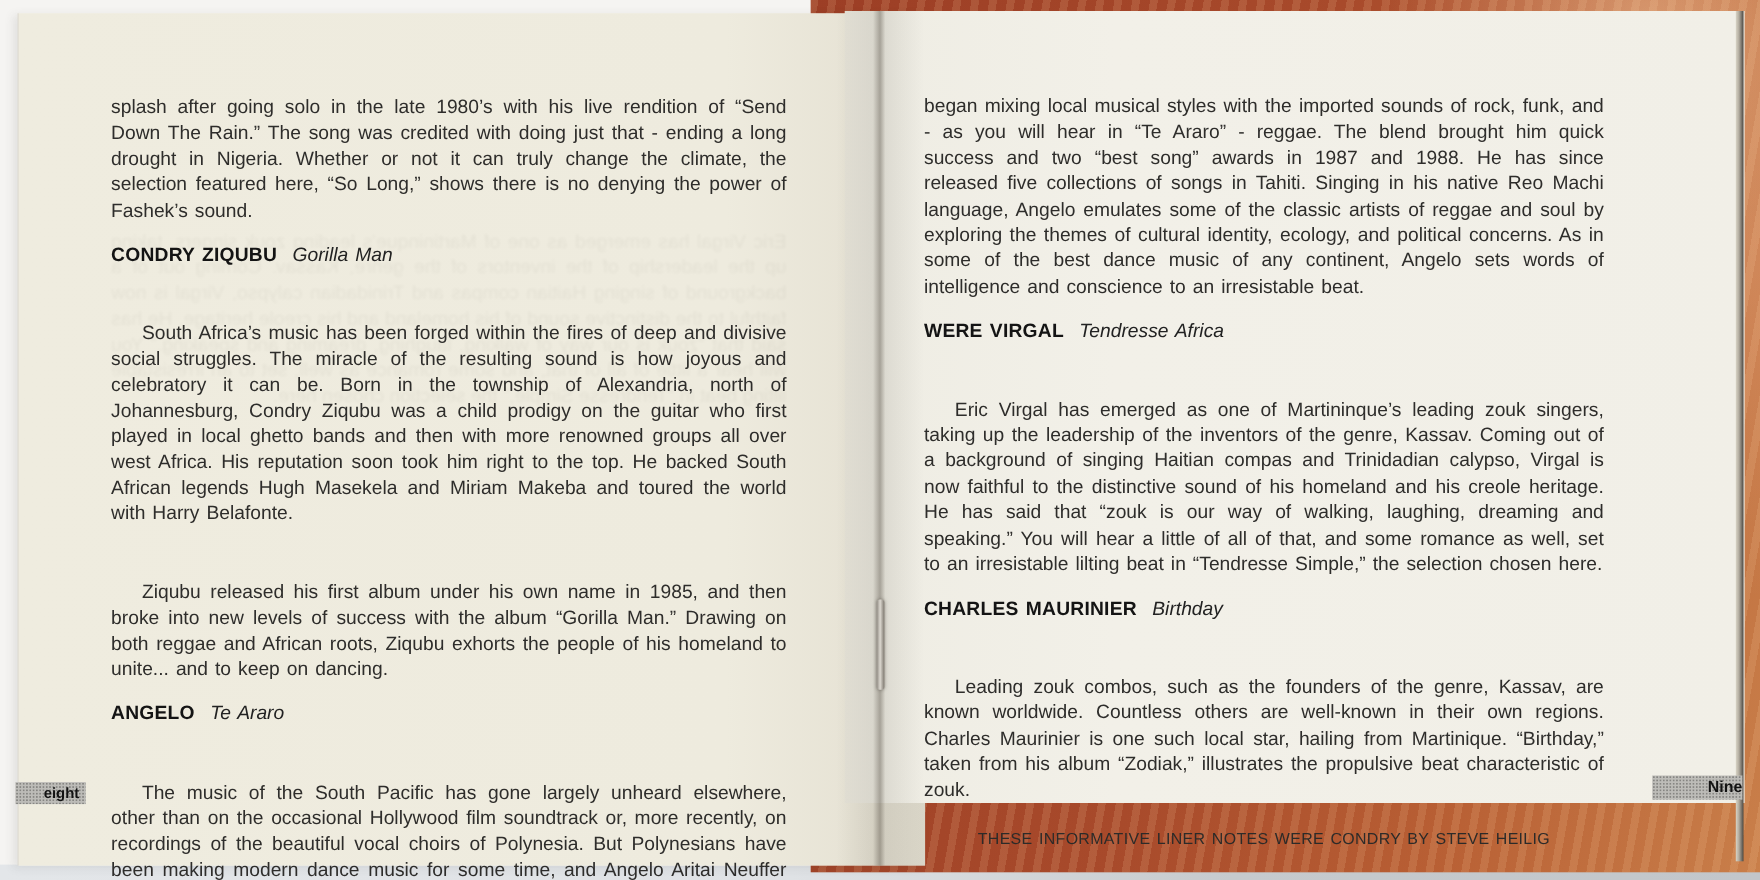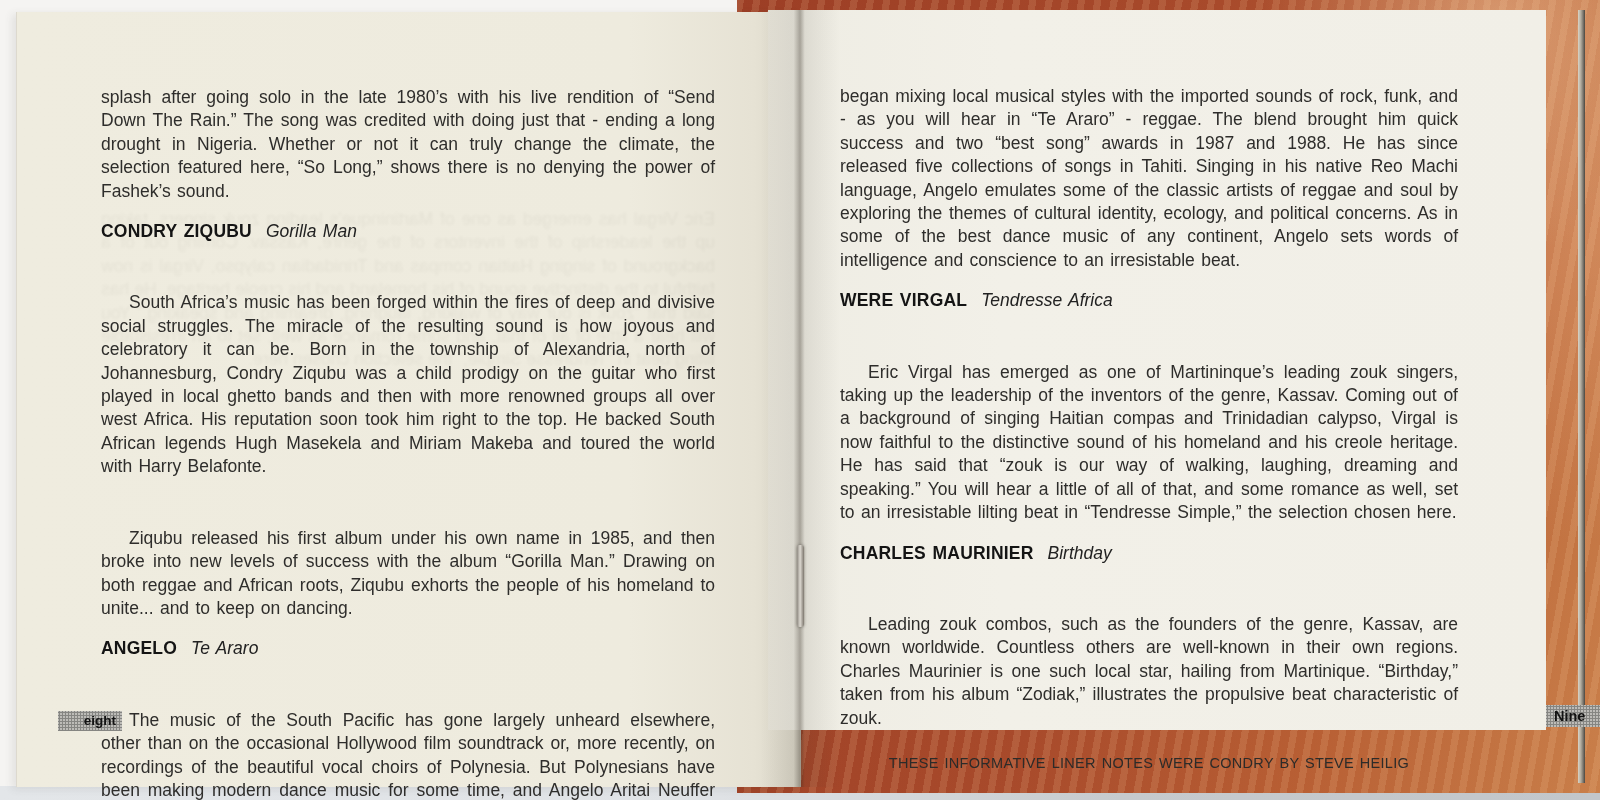--- a/index.html
+++ b/index.html
@@ -13,21 +13,21 @@
   .scan-bottom{position:absolute;left:0;top:786px;width:1600px;height:14px;
     background:linear-gradient(to right,#e3e6e9 0%,#dfe2e5 45%,#c6cacd 70%,#c2c6ca 100%);}
   
   .cover{position:absolute;left:737px;top:0;width:863px;height:793px;
     background:
       radial-gradient(circle at 88% 2%, rgba(255,225,185,.40), transparent 22%),
       radial-gradient(circle at 99% 30%, rgba(255,210,170,.25), transparent 30%),
       repeating-linear-gradient(100deg, rgba(255,214,168,.14) 0 7px, rgba(0,0,0,0) 7px 16px),
       linear-gradient(105deg,#9c3e25 0%,#a84a2b 45%,#b85f34 72%,#c97f4a 100%);}
   
-  .page{position:absolute;color:#2e2d2b;}
+  .page{position:absolute;color:#2e2d2b;padding-left:40px;}
   .page-left{left:16px;top:12px;width:784px;height:775px;
     background:linear-gradient(to right,#efecdf 0%,#eeebde 78%,#e6e2d4 94%,#d9d5c7 100%);
     border-left:1px solid #ddd9ce;
     box-shadow:-4px 2px 8px rgba(70,70,70,.10);}
   .page-right{left:768px;top:10px;width:778px;height:720px;
     background:linear-gradient(to right,#e4e1d6 0%,#efede4 5%,#f2f0e8 30%,#f1efe7 100%);}
   .edge-right{position:absolute;left:1578px;top:10px;width:7px;height:773px;
     background:linear-gradient(to right,#d9d4c6 0%,#b3ada0 40%,#6f6a62 80%,#4a463f 100%);}
   
   .fold{position:absolute;left:760px;top:10px;width:80px;height:777px;pointer-events:none;
@@ -50,25 +50,25 @@
   .track{font-style:italic;margin-left:14px;color:#222;margin-top:46px;}
   .credit{margin-top:22px;text-align:center;text-align-last:center;
     font-size:14.5px;letter-spacing:.3px;color:#2c2b29;}
   
   .ghost{position:absolute;left:84px;top:196px;width:614px;
     font-size:17.5px;line-height:23.4px;text-align:justify;
     transform:scaleX(-1);filter:blur(1.5px);opacity:.045;color:#000;pointer-events:none;}
   
   .badge{position:absolute;background-color:#bdbcb8;
     background-image:radial-gradient(rgba(88,88,86,.55) 1px, rgba(0,0,0,0) 1.15px);
-    background-size:3px 3px;color:#121212;font-weight:bold;margin-left:44px;}
+    background-size:3px 3px;color:#121212;font-weight:bold;}
   .badge-eight{left:14px;top:711px;width:64px;height:20px;font-size:13.5px;
     line-height:20px;text-align:right;padding-right:6px;box-sizing:border-box;}
   .badge-nine{left:1502px;top:705px;width:82px;height:22px;font-size:14.5px;
-    line-height:22px;text-align:left;padding-left:8px;box-sizing:border-box;}
+    line-height:22px;text-align:right;padding-left:8px;box-sizing:border-box;}
 </style>
 </head>
 <body>
 
 <div class="scan-left"></div>
 <div class="scan-bottom"></div>
 <div class="cover"></div>
 
 <div class="page page-left">
   <div class="ghost" aria-hidden="true">Eric Virgal has emerged as one of Martininque’s leading zouk singers, taking up the leadership of the inventors of the genre, Kassav. Coming out of a background of singing Haitian compas and Trinidadian calypso, Virgal is now faithful to the distinctive sound of his homeland and his creole heritage. He has said that “zouk is our way of walking, laughing, dreaming and speaking.” You will hear a little of all of that, and some romance as well, set to an irresistable lilting beat in “Tendresse Simple,” the selection chosen here.</div>

